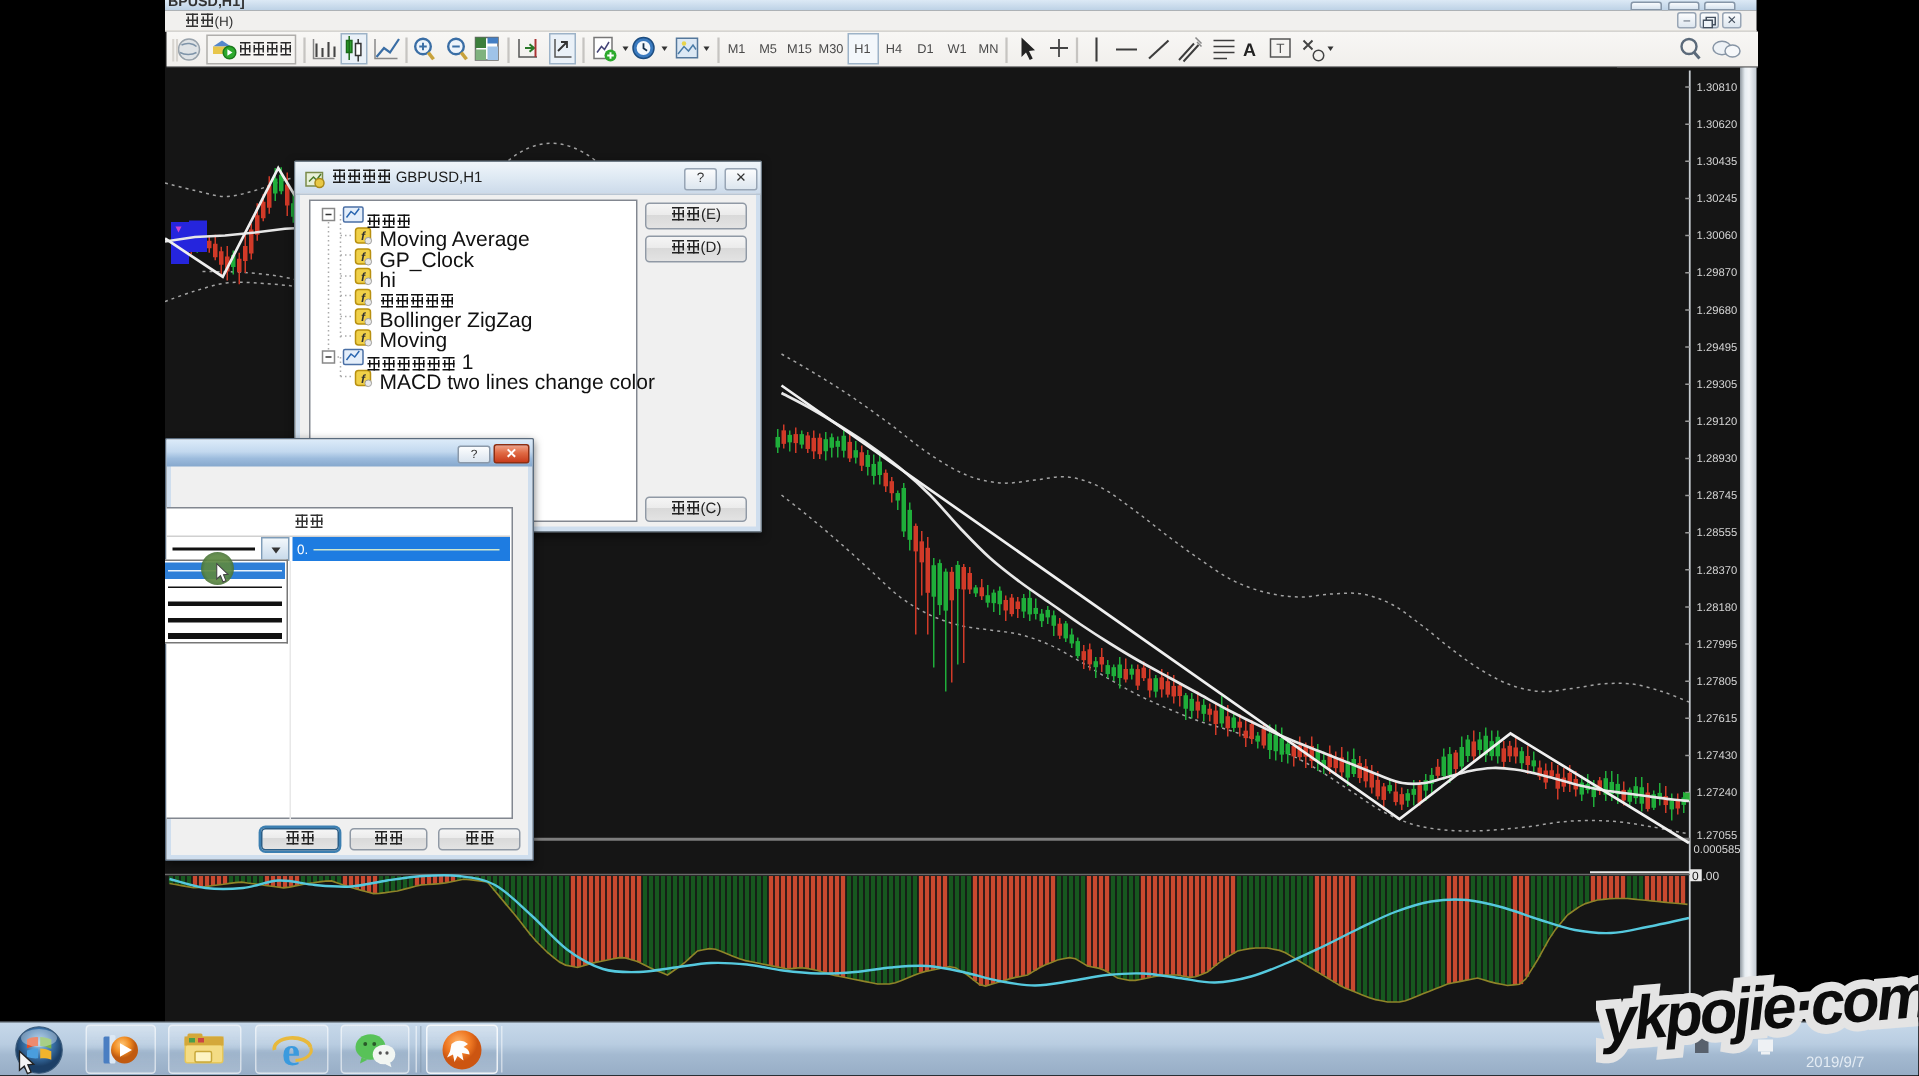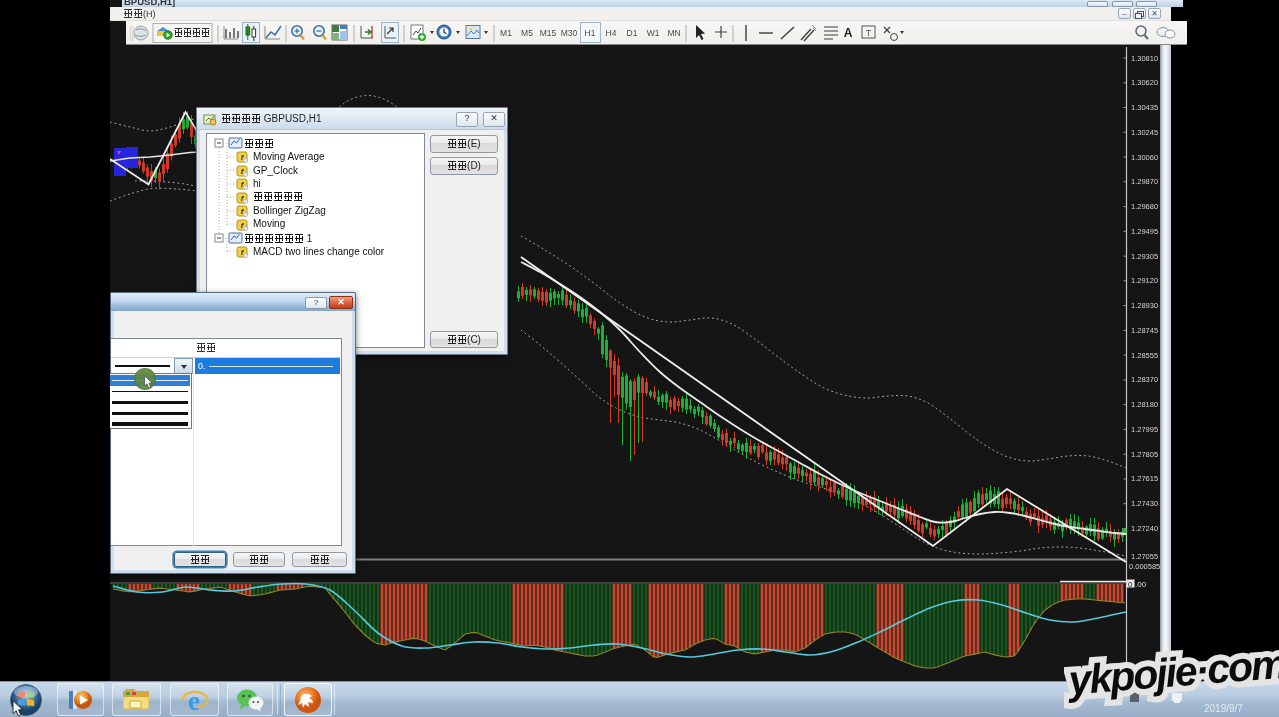--- a/index.html
+++ b/index.html
@@ -6,32 +6,32 @@
 .abs{position:absolute}
 .cn{display:inline-block;width:8px;height:9px;margin:0 1px;vertical-align:-1px;
  background:
  linear-gradient(currentColor,currentColor) 0 0/8px 1px no-repeat,
  linear-gradient(currentColor,currentColor) 0 4px/8px 1px no-repeat,
  linear-gradient(currentColor,currentColor) 0 8px/8px 1px no-repeat,
  linear-gradient(currentColor,currentColor) 3.5px 0/1px 9px no-repeat,
  linear-gradient(currentColor,currentColor) 0.5px 2px/1px 5px no-repeat,
  linear-gradient(currentColor,currentColor) 6.5px 2px/1px 5px no-repeat}
 #win{position:absolute;left:110px;top:0;width:1061px;height:681px;background:#151515}
-#titlebar{position:absolute;left:12px;top:0;width:100%;height:7px;
+#titlebar{position:absolute;left:0;top:0;width:100%;height:7px;
  background:linear-gradient(#dce9f5,#bcd1e5);overflow:hidden}
 #titletxt{position:absolute;left:2px;top:-4px;font-size:9.5px;color:#333;font-weight:bold}
 .wbtn{position:absolute;top:1px;width:21px;height:6px;background:linear-gradient(#f7fafd,#d7e3ef);
  border:1px solid #8696a8;border-radius:2px 2px 0 0}
 #menubar{position:absolute;left:0;top:7px;width:100%;height:14px;background:#f1f0ee;
  border-bottom:1px solid #e0ded9}
-.trow{font-size:10px;color:#111;white-space:nowrap}
+.trow{font-size:14px;color:#111;white-space:nowrap}
 #menubar .m{position:absolute;left:13px;top:2px;font-size:9px;color:#333}
 .cbtn{position:absolute;top:1px;width:13px;height:11px;background:linear-gradient(#fcfdfe,#dde6ef);
  border:1px solid #98a5b5;border-radius:2px;font-size:8px;line-height:9px;text-align:center;color:#44505f}
-#toolbar{position:absolute;left:16px;top:21px;width:100%;height:24px;
+#toolbar{position:absolute;left:1px;top:21px;width:100%;height:24px;
  background:linear-gradient(#f8f7f5,#f1efec);border-bottom:1px solid #8a8a8a}
 #chart{position:absolute;left:0;top:45px;width:968px;height:636px;background:#151515}
 #rstrip{position:absolute;left:1050px;top:45px;width:11px;height:636px;
  background:linear-gradient(90deg,#8e979f,#e7edf2 30%,#f2f5f8 55%,#c2cad2)}
 .dlg{position:absolute;background:#f0f0f0;border:1px solid #707d88;border-radius:1px;
  box-shadow:0 2px 6px rgba(0,0,0,.55), inset 0 0 0 3px #cfdeee}
 .dtitle{position:absolute;left:0;top:0;width:100%;}
 .b7{position:absolute;background:linear-gradient(#f5f5f5,#ebebeb 45%,#d9d9d9 46%,#e3e3e3);
  border:1px solid #9099a5;border-radius:3px;font-size:10px;color:#222;text-align:center}
 #taskbar{position:absolute;left:0;top:681px;width:1279px;height:36px;

